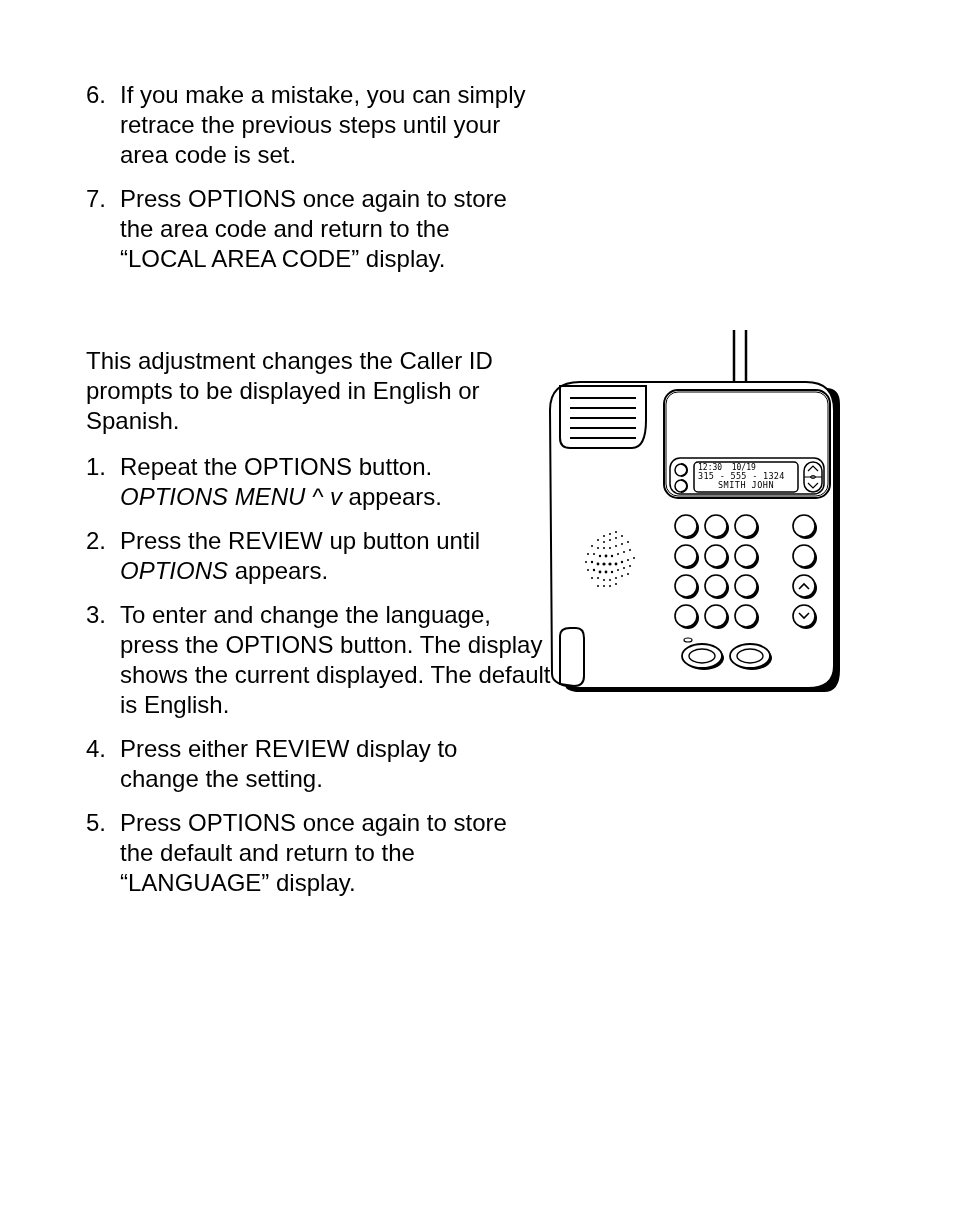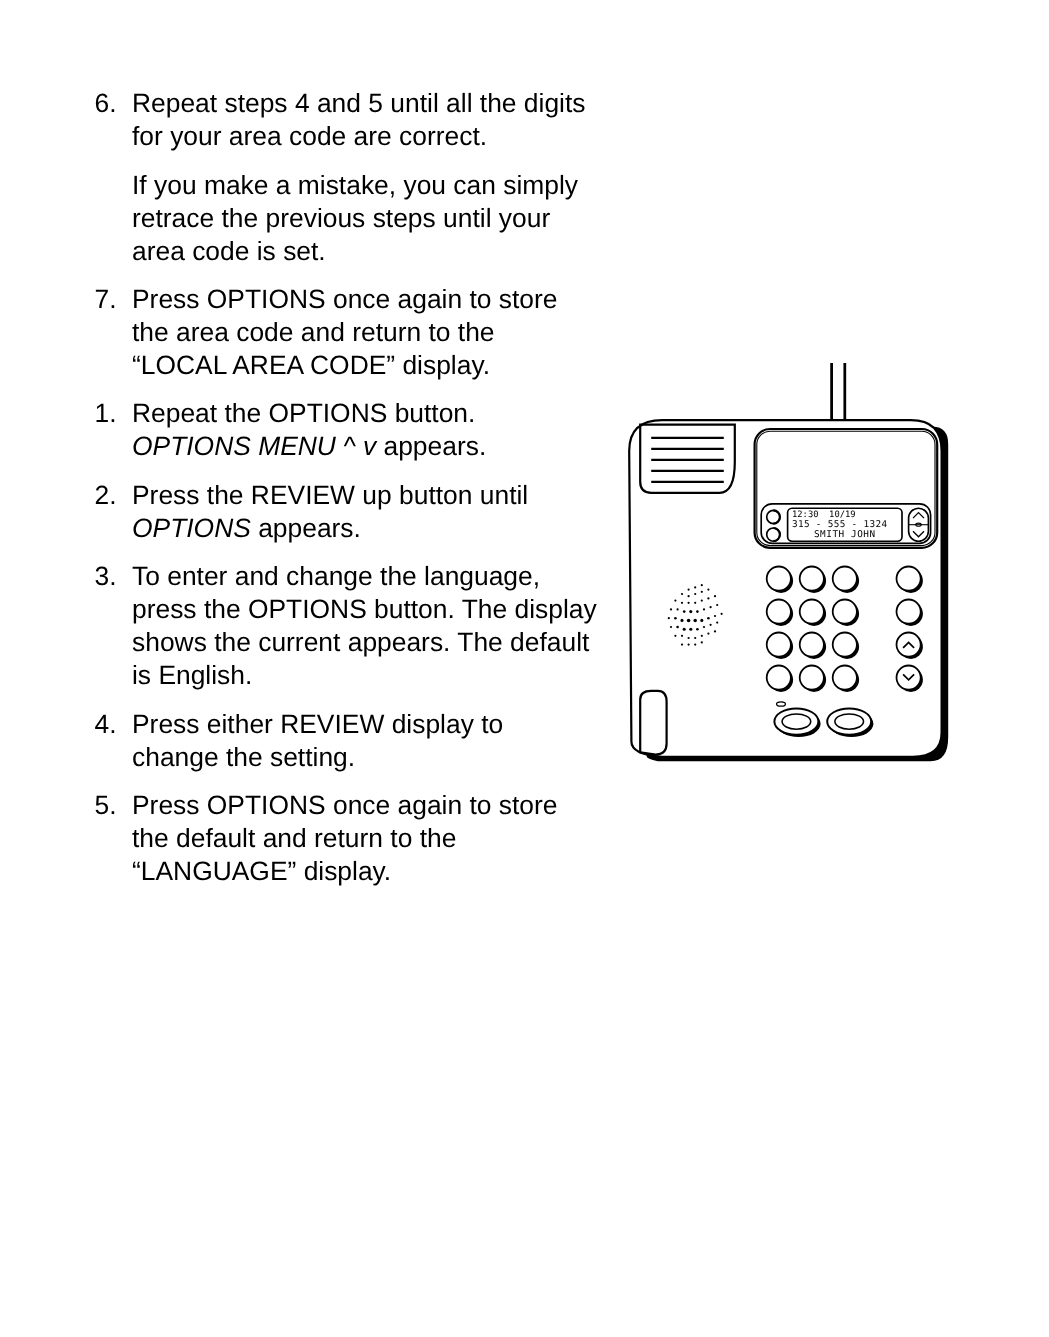--- a/index.html
+++ b/index.html
@@ -63,21 +63,21 @@
   .lang-list .body {
     flex: 1 1 auto;
   }
   .italic {
     font-style: italic;
   }
 
   
   .phone-wrap {
     position: absolute;
-    left: 558px;
+    left: 536px;
     top: 336px;
     width: 322px;
     height: 380px;
     pointer-events: none;
   }
   .phone-wrap svg {
     width: 100%;
     height: 100%;
     overflow: visible;
   }
@@ -86,50 +86,50 @@
 <body>
 
 <div class="page">
 
   <div class="text-col">
 
     <div class="cont-list">
       <div class="item">
         <div class="num">6.</div>
         <div class="body">
-          <p class="para">Repeat steps 4 and 5 until all the digits for your area code are correct.</p>
           <p class="para">If you make a mistake, you can simply retrace the previous steps until your area code is set.</p>
         </div>
       </div>
       <div class="item">
         <div class="num">7.</div>
         <div class="body">
           <p class="para">Press OPTIONS once again to store the area code and return to the “LOCAL AREA CODE” display.</p>
         </div>
       </div>
     </div>
 
+    <p class="intro">This adjustment changes the Caller ID prompts to be displayed in English or Spanish.</p>
 
     <div class="lang-list">
       <div class="item">
         <div class="num">1.</div>
         <div class="body">
           <span>Repeat the OPTIONS button. </span><span class="italic">OPTIONS MENU ^ v</span><span> appears.</span>
         </div>
       </div>
       <div class="item">
         <div class="num">2.</div>
         <div class="body">
           <span>Press the REVIEW up button until </span><span class="italic">OPTIONS</span><span> appears.</span>
         </div>
       </div>
       <div class="item wide">
         <div class="num">3.</div>
         <div class="body">
-          <span>To enter and change the language, press the OPTIONS button. The display shows the current appears. The default is English.</span>
+          <span>To enter and change the language, press the OPTIONS button. The display shows the current displayed. The default is English.</span>
         </div>
       </div>
       <div class="item">
         <div class="num">4.</div>
         <div class="body">
           <span>Press either REVIEW display to change the setting.</span>
         </div>
       </div>
       <div class="item">
         <div class="num">5.</div>

